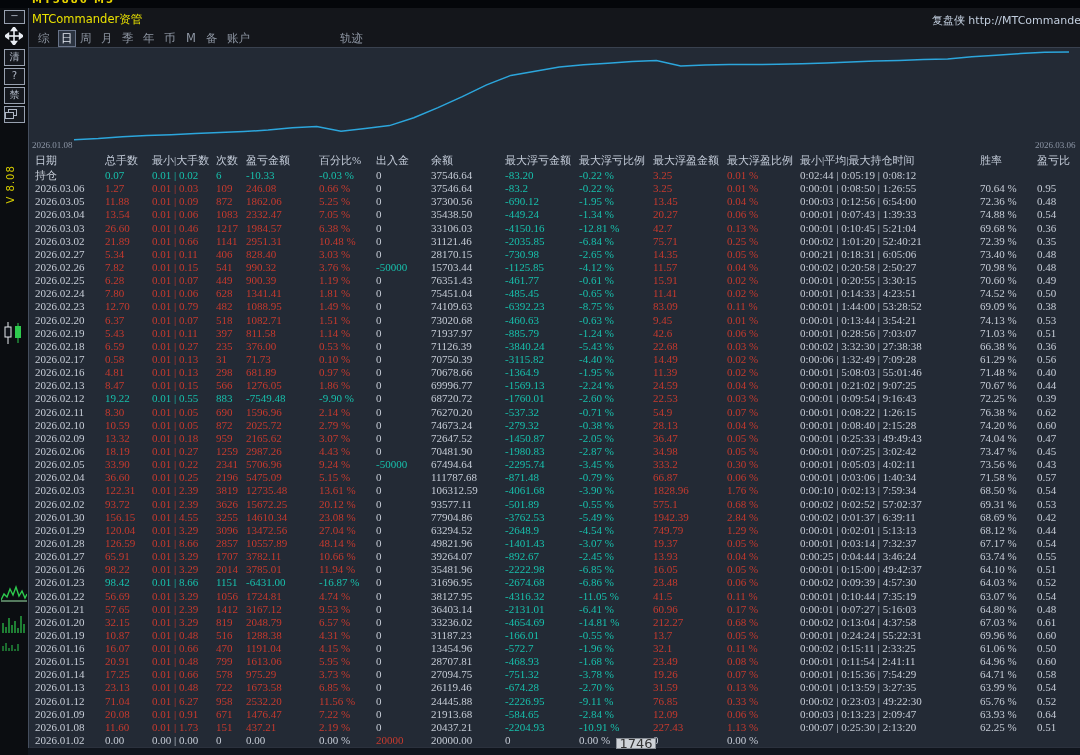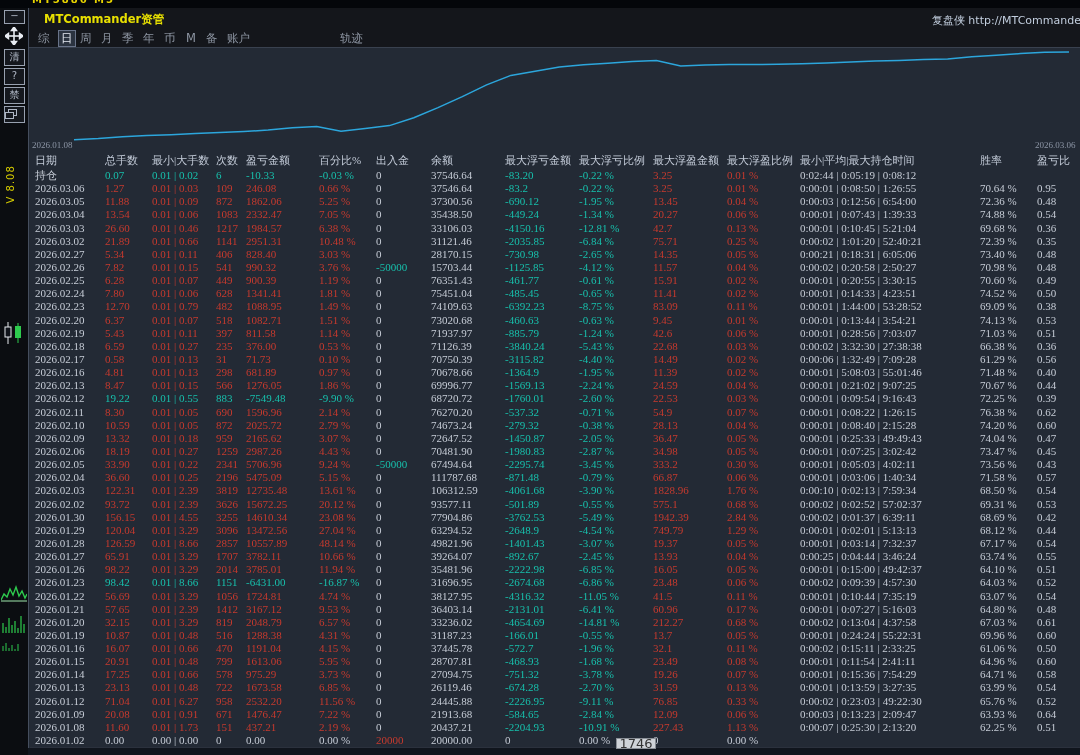--- a/index.html
+++ b/index.html
@@ -4,21 +4,21 @@
 <style>
   html,body{margin:0;padding:0;background:#06080b;}
   .screen{position:relative;width:1080px;height:755px;overflow:hidden;
     background:#11151c;font-family:"DejaVu Sans",sans-serif;
     -webkit-font-smoothing:antialiased;}
   
   .top-strip{position:absolute;left:0;top:0;width:1080px;height:8px;background:#04060a;overflow:hidden;}
   .top-strip span{position:absolute;left:32px;top:-6px;color:#e8d400;font-size:10px;font-weight:bold;letter-spacing:2px;}
   
   .titlebar{position:absolute;left:28px;top:8px;right:0;height:21px;background:#14161b;}
-  .app-title{position:absolute;left:16px;top:4px;color:#e8e000;font-size:11.5px;font-weight:bold;}
+  .app-title{position:absolute;left:4px;top:4px;color:#e8e000;font-size:11.5px;font-weight:normal;}
   .right-link{position:absolute;right:-14px;top:5px;color:#c2cede;font-size:11px;white-space:nowrap;}
   
   .menubar{position:absolute;left:28px;top:29px;right:0;height:18px;background:#14161b;color:#8d95a2;font-size:11.5px;}
   .menubar .mi{position:absolute;top:2px;cursor:default;}
   .menubar .mi.sel{background:#2b3340;outline:1px solid #6b7避586;outline:1px solid #69748a;color:#e4e9f1;padding:0 2px;}
   
   .sidebar{position:absolute;left:0;top:8px;width:28px;bottom:0;background:#0b0d11;border-right:1px solid #454e5e;}
   .sbox{position:absolute;left:4px;width:19px;height:15px;border:1px solid #98a1b0;color:#aeb6c4;
         font-size:10px;line-height:14px;text-align:center;background:#15181e;}
   .ver{position:absolute;left:-12px;top:168px;width:44px;color:#d6cc00;font-size:10px;
@@ -777,21 +777,21 @@
           <span class="cell cw">0.60</span>
         </div>
         <div class="trow">
           <span class="cell cw">2026.01.16</span>
           <span class="cell cr">16.07</span>
           <span class="cell cr">0.01 | 0.66</span>
           <span class="cell cr">470</span>
           <span class="cell cr">1191.04</span>
           <span class="cell cr">4.15 %</span>
           <span class="cell cw">0</span>
-          <span class="cell cw">37445.78</span>
+          <span class="cell cw">13454.96</span>
           <span class="cell cg">-572.7</span>
           <span class="cell cg">-1.96 %</span>
           <span class="cell cr">32.1</span>
           <span class="cell cr">0.11 %</span>
           <span class="cell cw">0:00:02 | 0:15:11 | 2:33:25</span>
           <span class="cell cw">61.06 %</span>
           <span class="cell cw">0.50</span>
         </div>
         <div class="trow">
           <span class="cell cw">2026.01.15</span>

